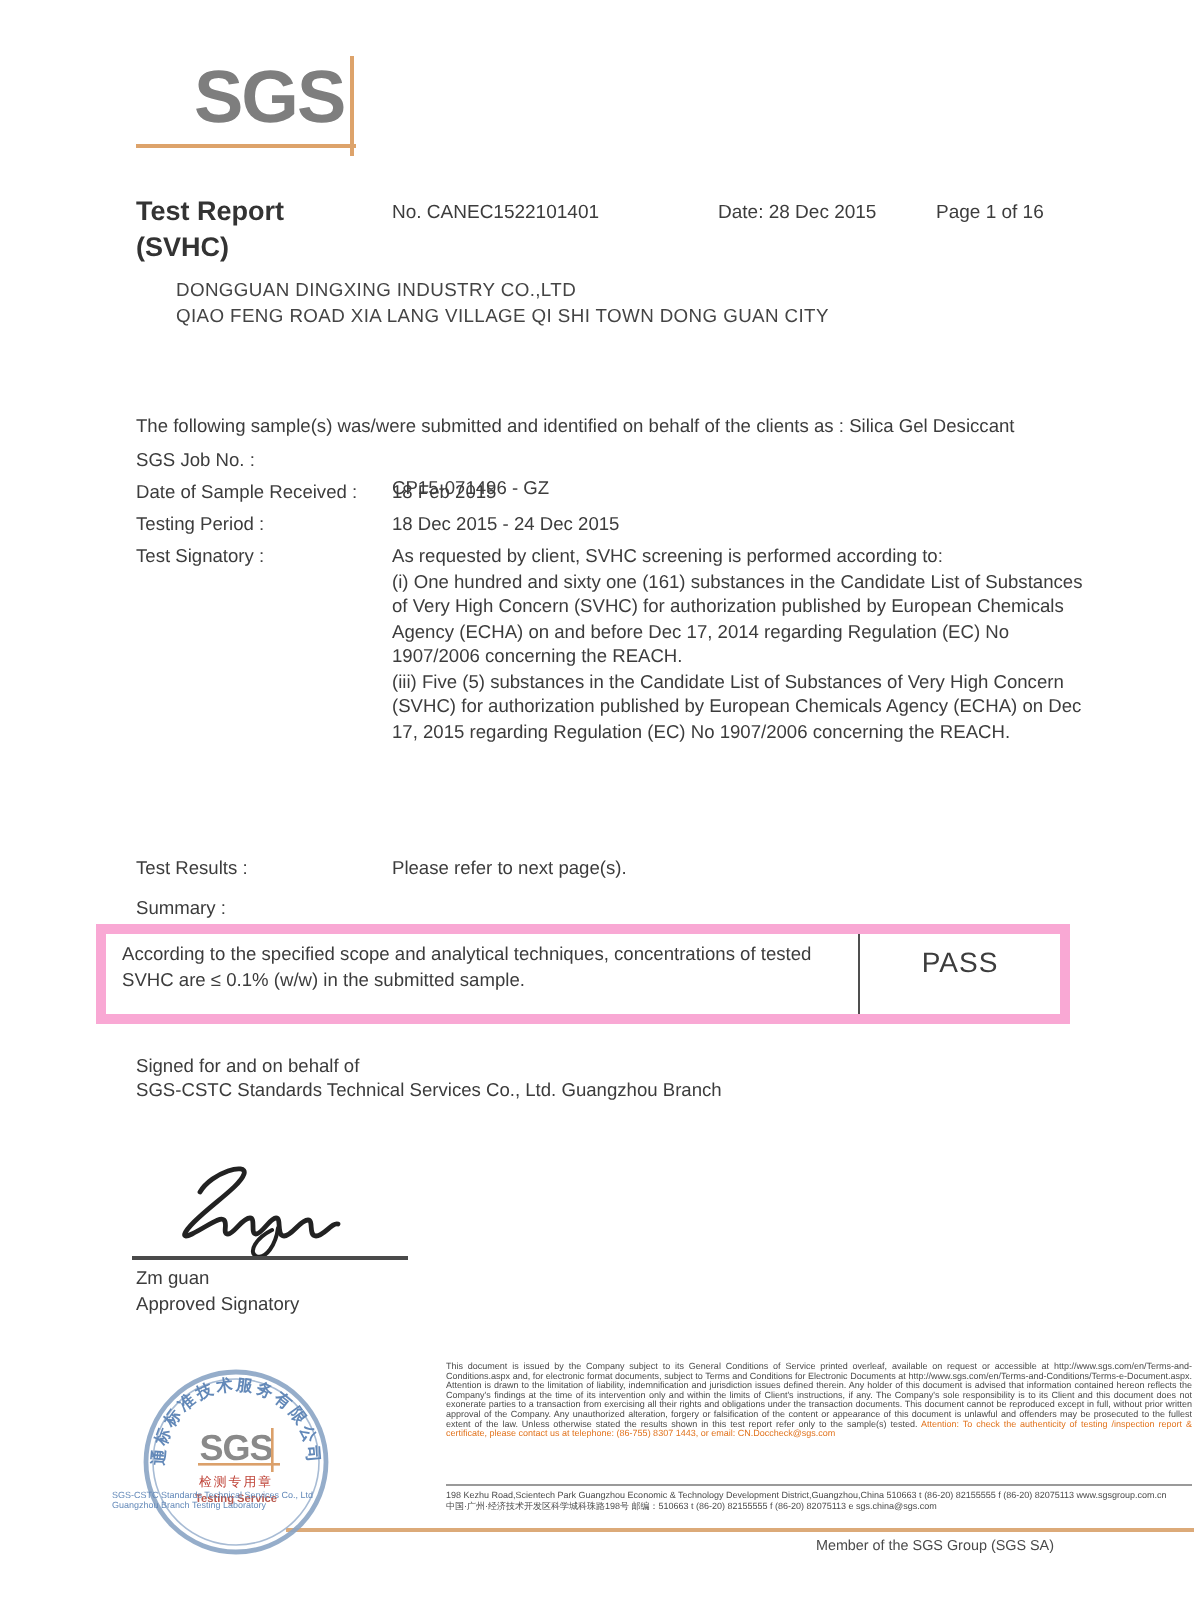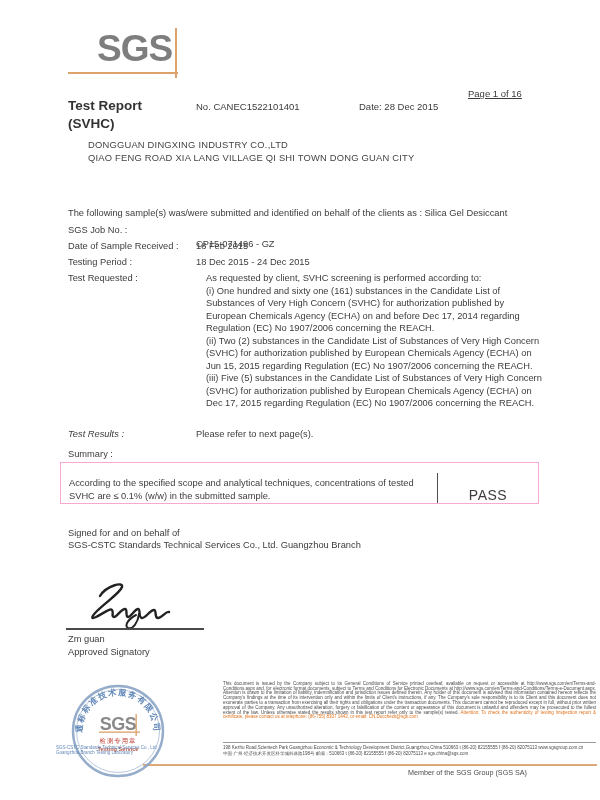--- a/index.html
+++ b/index.html
@@ -8,22 +8,22 @@
   .abs{position:absolute;}
   .fs9{font-size:9.3px;line-height:12.5px;}
   .fs95{font-size:9.5px;}
   .title{font-size:13.5px;font-weight:bold;color:#333;}
   .logo-text{font-size:37px;font-weight:bold;color:#7e7e7e;letter-spacing:-1px;
              font-family:"Liberation Sans",sans-serif;}
   .oline{background:#dda36b;}
   .client{font-size:9.4px;letter-spacing:.2px;color:#444;padding-left:20px;}
   .label-col{left:68px;width:126px;}
   .value-col{left:196px;width:348px;}
-  .req-par{margin:0 0 0 10px;}
-  .sum-box{left:60px;top:462px;width:477px;height:40px;border:1px solid #f9a8d4;display:flex;align-items:flex-end;}
+  .req-par{margin:0 0 0 0;}
+  .sum-box{left:48px;top:462px;width:477px;height:40px;border:5px solid #f9a8d4;display:flex;}
   .sum-text{flex:1;padding:4px 8px 0 8px;font-size:9.3px;line-height:13px;border-right:1px solid #4f4f4f;}
   .sum-pass{width:100px;display:flex;align-items:flex-start;justify-content:center;
             padding-top:6px;font-size:14px;letter-spacing:.5px;font-weight:500;}
   .sig-line{left:66px;top:628px;width:138px;height:2px;background:#4a4a4a;}
   .tiny-wrap{transform:scale(0.5);transform-origin:top left;}
   .disclaimer{font-size:9px;line-height:9.6px;text-align:justify;color:#4a4a4a;width:746px;}
   .orange-text{color:#e1731d;}
   .addr{font-size:9px;line-height:10.5px;color:#4a4a4a;white-space:nowrap;}
   .footer-rule{left:223px;top:742px;width:373px;height:1px;background:#9a9a9a;}
   .footer-tan{left:143px;top:764px;width:454px;height:2px;background:#dcaa79;}
@@ -36,45 +36,44 @@
 <div class="page">
 
   <div class="abs logo-text" style="left:97px;top:28px;">SGS</div>
   <div class="abs oline" style="left:68px;top:72px;width:110px;height:2px;"></div>
   <div class="abs oline" style="left:175px;top:28px;width:2px;height:50px;"></div>
 
   <div class="abs title" style="left:68px;top:98px;">Test Report</div>
   <div class="abs title" style="left:68px;top:116px;">(SVHC)</div>
   <div class="abs fs95" style="left:196px;top:101px;">No. CANEC1522101401</div>
   <div class="abs fs95" style="left:359px;top:101px;">Date: 28 Dec 2015</div>
-  <div class="abs fs95" style="left:468px;top:88px;text-decoration:underline;">Page 1 of 16</div>
+  <div class="abs fs95" style="left:468px;top:101px;">Page 1 of 16</div>
 
   <div class="abs client" style="left:68px;top:139px;">DONGGUAN DINGXING INDUSTRY CO.,LTD</div>
   <div class="abs client" style="left:68px;top:152px;">QIAO FENG ROAD XIA LANG VILLAGE QI SHI TOWN DONG GUAN CITY</div>
 
   <div class="abs fs9" style="left:68px;top:207px;width:478px;">The following sample(s) was/were submitted and identified on behalf of the clients as : Silica Gel Desiccant</div>
 
   <div class="abs fs9 label-col" style="top:224px;">SGS Job No. :</div>
   <div class="abs fs9 value-col" style="top:238px;">CP15-071496 - GZ</div>
 
   <div class="abs fs9 label-col" style="top:240px;">Date of Sample Received :</div>
   <div class="abs fs9 value-col" style="top:240px;">18 Feb 2015</div>
 
   <div class="abs fs9 label-col" style="top:256px;">Testing Period :</div>
   <div class="abs fs9 value-col" style="top:256px;">18 Dec 2015 - 24 Dec 2015</div>
 
-  <div class="abs fs9 label-col" style="top:272px;">Test Requested :</div>
+  <div class="abs fs9 label-col" style="top:272px;">Test Signatory :</div>
   <div class="abs fs9 value-col" style="top:272px;">
     <p class="req-par">As requested by client, SVHC screening is performed according to:</p>
     <p class="req-par">(i) One hundred and sixty one (161) substances in the Candidate List of Substances of Very High Concern (SVHC) for authorization published by European Chemicals Agency (ECHA) on and before Dec 17, 2014 regarding Regulation (EC) No 1907/2006 concerning the REACH.</p>
-    <p class="req-par">(ii) Two (2) substances in the Candidate List of Substances of Very High Concern (SVHC) for authorization published by European Chemicals Agency (ECHA) on Jun 15, 2015 regarding Regulation (EC) No 1907/2006 concerning the REACH.</p>
     <p class="req-par">(iii) Five (5) substances in the Candidate List of Substances of Very High Concern (SVHC) for authorization published by European Chemicals Agency (ECHA) on Dec 17, 2015 regarding Regulation (EC) No 1907/2006 concerning the REACH.</p>
   </div>
 
-  <div class="abs fs9 label-col" style="top:428px;font-style:italic;">Test Results :</div>
+  <div class="abs fs9 label-col" style="top:428px;">Test Results :</div>
   <div class="abs fs9 value-col" style="top:428px;">Please refer to next page(s).</div>
 
   <div class="abs fs9" style="left:68px;top:448px;">Summary :</div>
   <div class="abs sum-box">
     <div class="sum-text">According to the specified scope and analytical techniques, concentrations of tested SVHC are ≤ 0.1% (w/w) in the submitted sample.</div>
     <div class="sum-pass">PASS</div>
   </div>
 
   <div class="abs fs9" style="left:68px;top:527px;">Signed for and on behalf of</div>
   <div class="abs fs9" style="left:68px;top:539px;">SGS-CSTC Standards Technical Services Co., Ltd. Guangzhou Branch</div>

